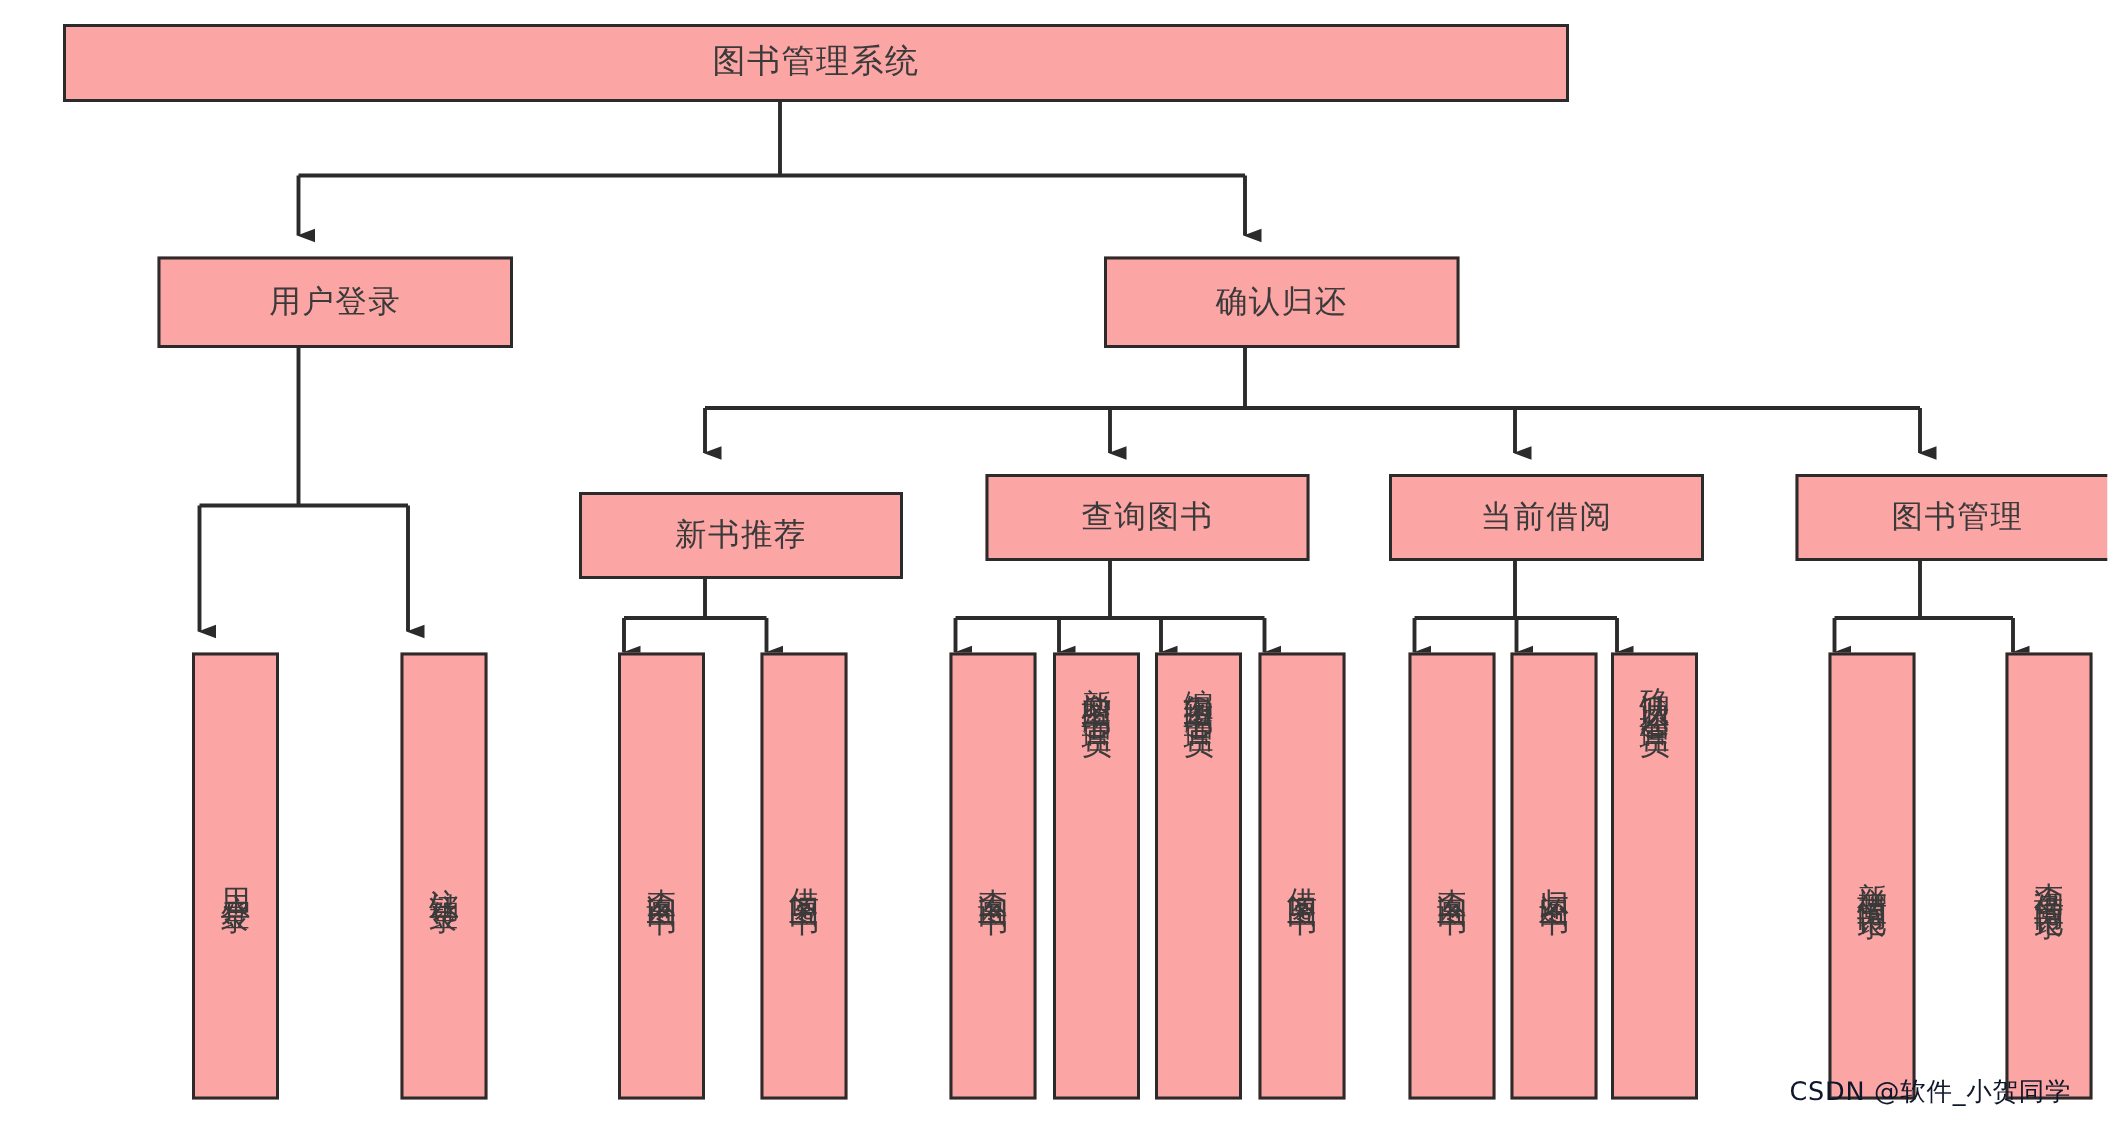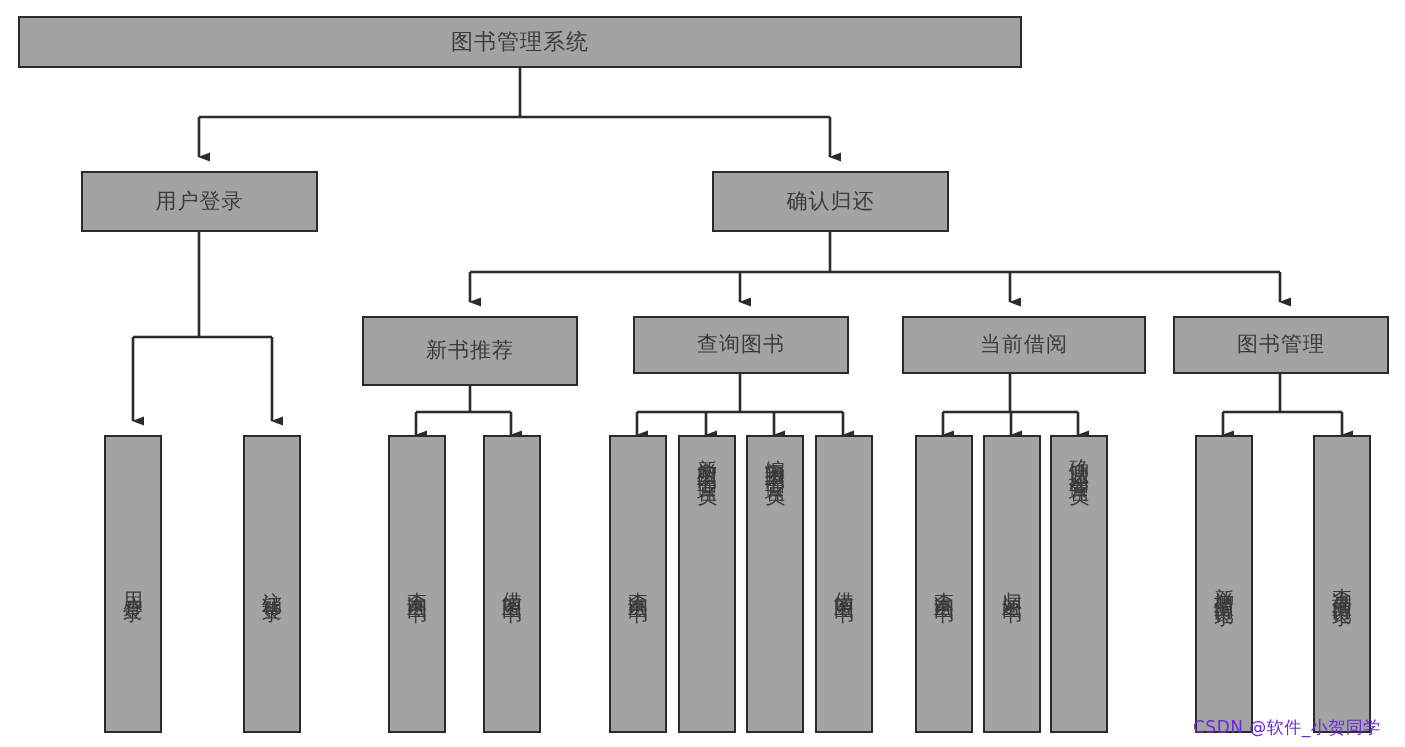--- a/index.html
+++ b/index.html
@@ -23,25 +23,26 @@
     left: 0;
     top: 0;
     width: 1405px;
     height: 747px;
     pointer-events: none;
   }
   .node {
     position: absolute;
     box-sizing: border-box;
     border: 2px solid #2b2b2b;
-    background: #a3a3a3;
+    background: #fca5a5;
     display: flex;
     align-items: center;
     justify-content: center;
     color: #3a3a3a;
+    margin-left: 24px;
   }
   .node.horiz {
     font-size: 21px;
     letter-spacing: 1px;
     line-height: 1.1;
     white-space: nowrap;
   }
   .node.root {
     font-size: 22px;
   }
@@ -57,21 +58,21 @@
   }
   .node.vert.toptext {
     justify-content: flex-start;
     padding-top: 6px;
   }
   .watermark {
     position: absolute;
     left: 1193px;
     top: 716px;
     font-size: 17px;
-    color: #6d28d9;
+    color: #0f172a;
     white-space: nowrap;
     letter-spacing: 0.5px;
   }
 </style>
 </head>
 <body>
 
 <div id="canvas">
 
   <svg id="edges" viewBox="0 0 1405 747" xmlns="http://www.w3.org/2000/svg">
@@ -123,25 +124,25 @@
       <path d="M1342,412 L1342,435" marker-end="url(#arrow)"></path>
     </g>
   </svg>
 
   <div class="node horiz root" style="left:18px; top:16px; width:1004px; height:52px;">图书管理系统</div>
 
   <div class="node horiz" style="left:81px; top:171px; width:237px; height:61px;">用户登录</div>
 
   <div class="node horiz" style="left:712px; top:171px; width:237px; height:61px;">确认归还</div>
 
-  <div class="node horiz" style="left:362px; top:316px; width:216px; height:70px;">新书推荐</div>
+  <div class="node horiz" style="left:362px; top:328px; width:216px; height:58px;">新书推荐</div>
 
   <div class="node horiz" style="left:633px; top:316px; width:216px; height:58px;">查询图书</div>
 
-  <div class="node horiz" style="left:902px; top:316px; width:244px; height:58px;">当前借阅</div>
+  <div class="node horiz" style="left:902px; top:316px; width:210px; height:58px;">当前借阅</div>
 
   <div class="node horiz" style="left:1173px; top:316px; width:216px; height:58px;">图书管理</div>
 
   <div class="node vert" style="left:104px; top:435px; width:58px; height:298px;">用户登录</div>
 
   <div class="node vert" style="left:243px; top:435px; width:58px; height:298px;">注销登录</div>
 
   <div class="node vert" style="left:388px; top:435px; width:58px; height:298px;">查询图书</div>
 
   <div class="node vert" style="left:483px; top:435px; width:58px; height:298px;">借阅图书</div>

